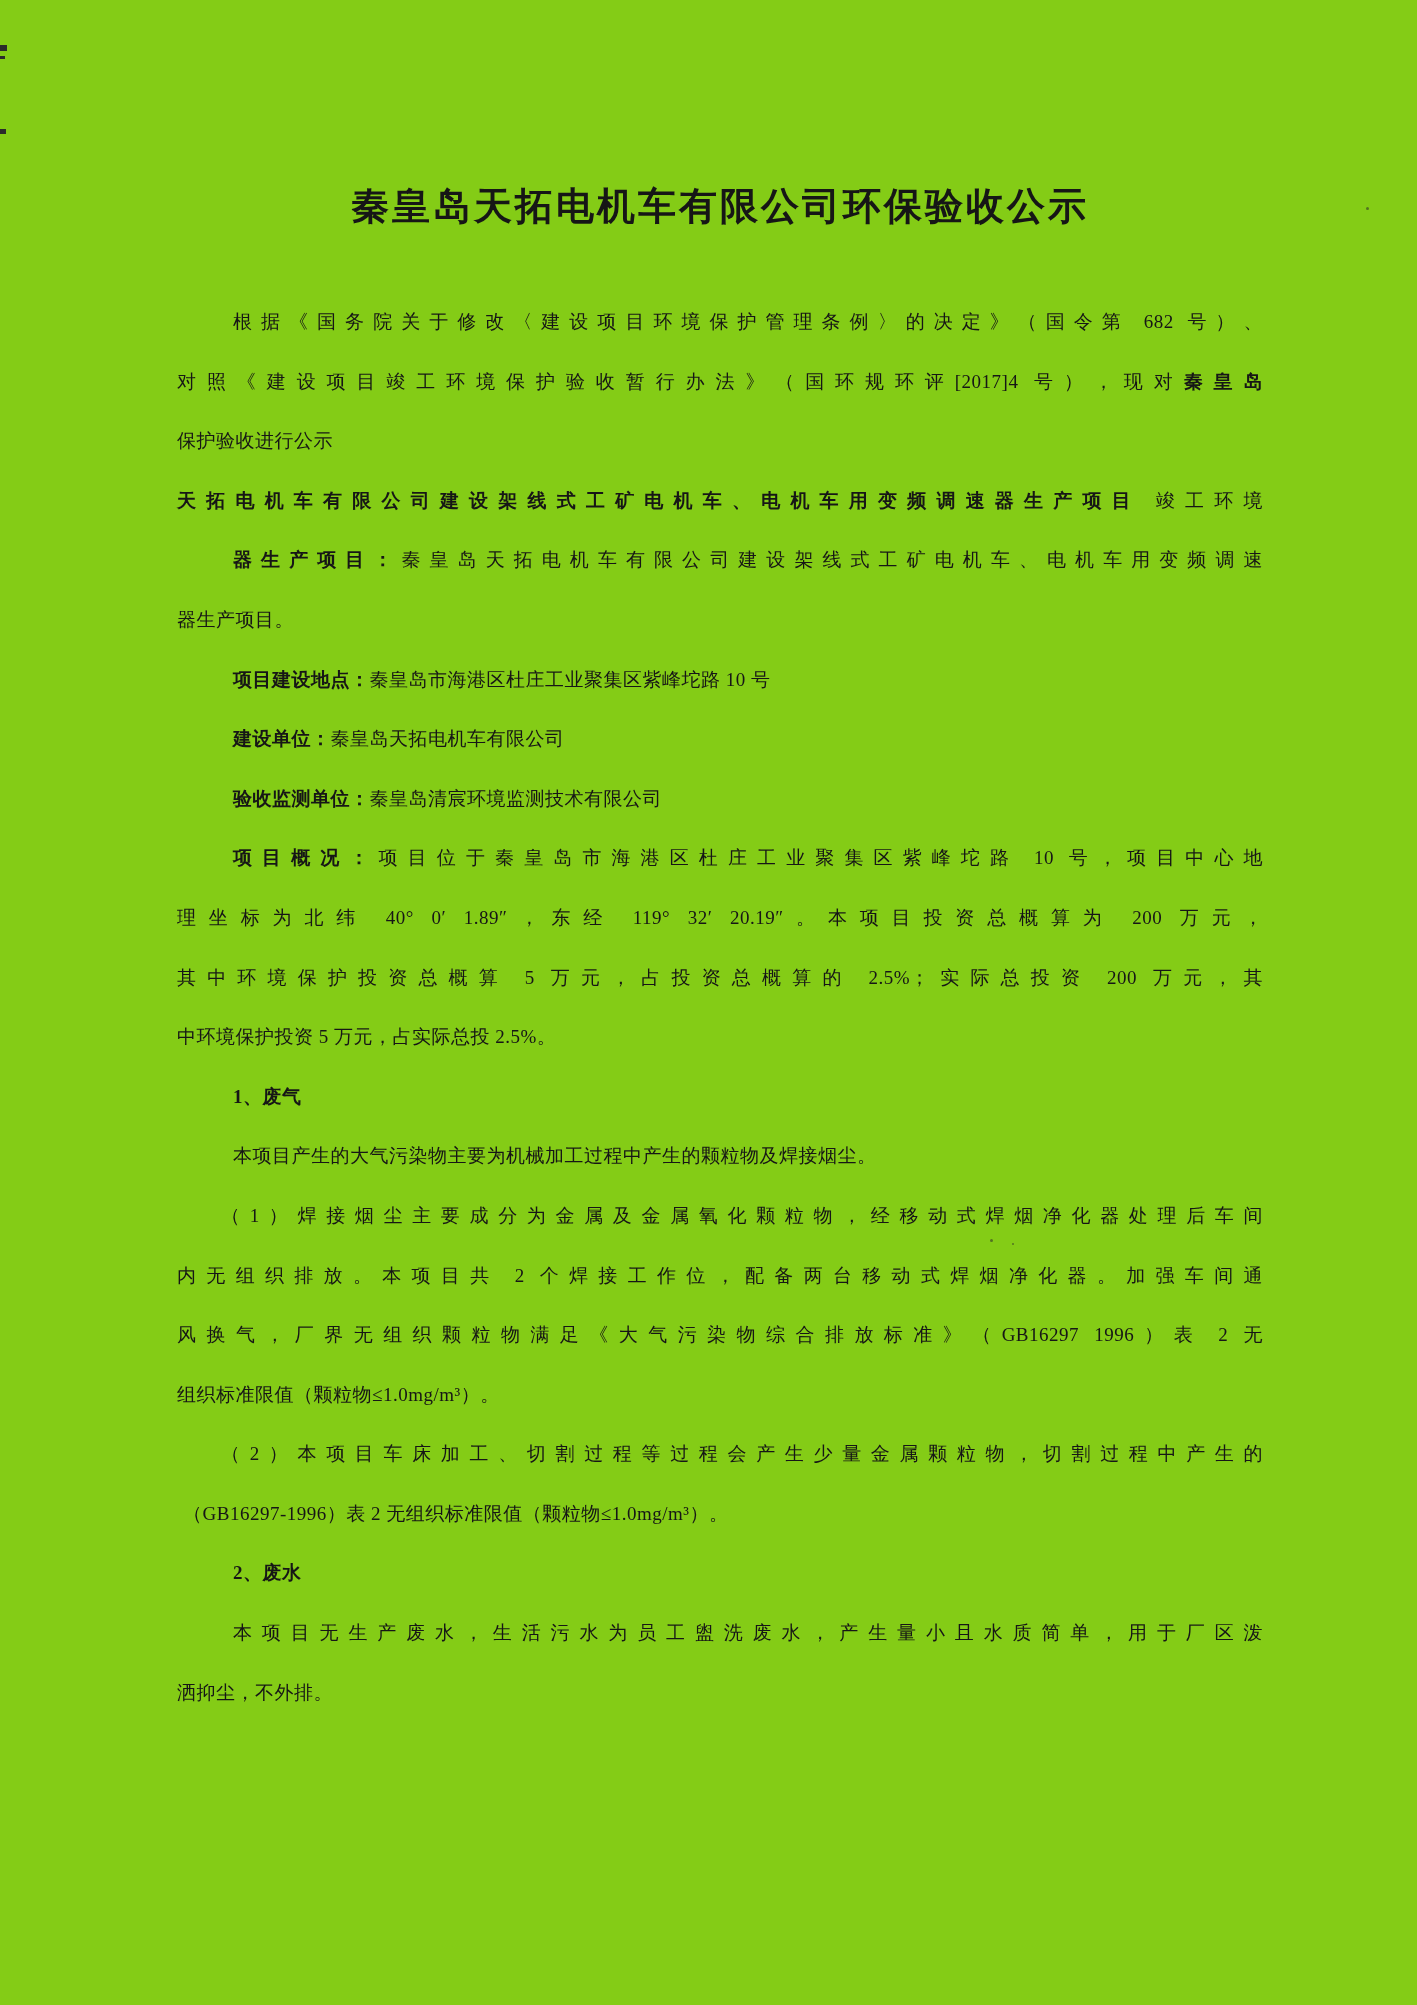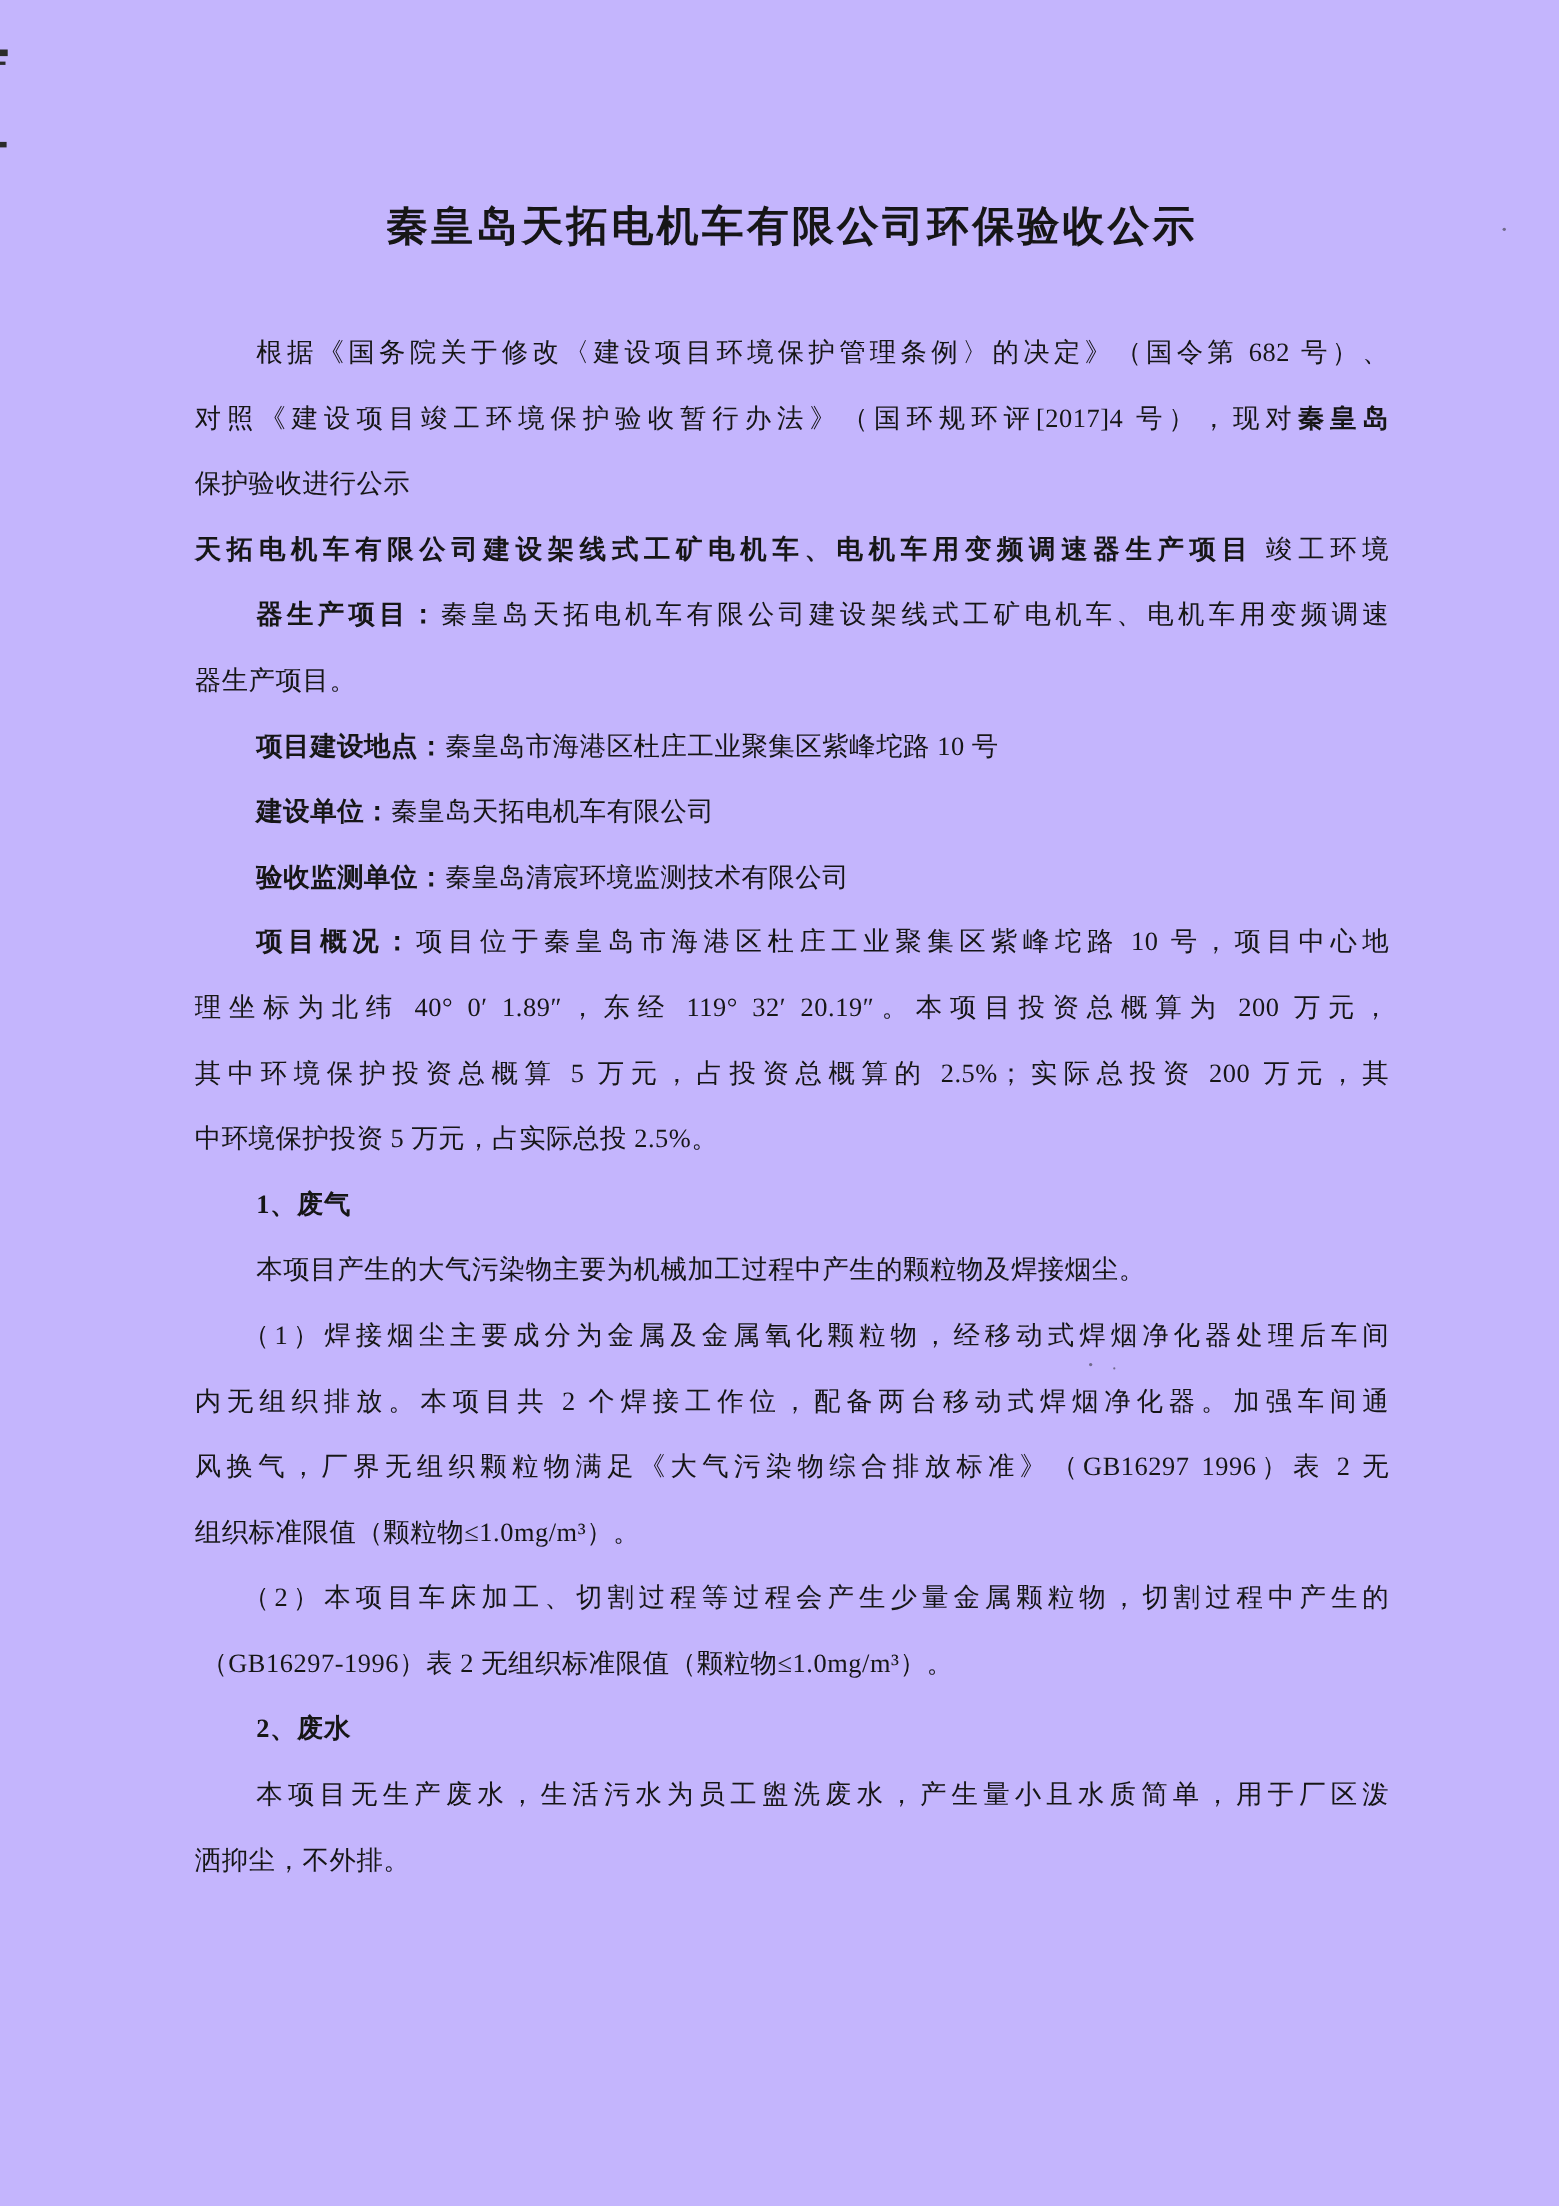--- a/index.html
+++ b/index.html
@@ -6,37 +6,37 @@
   body {
     width: 1417px; height: 2005px;
     background: #ffffff;
     position: relative;
     overflow: hidden;
     font-family: "Liberation Serif", "DejaVu Serif", serif;
     color: #161616;
   }
   .page {
     position: absolute; inset: 0;
-    background: #c4b5fd;
+    background: #84cc16;
   }
   .doc-title {
     position: absolute;
     left: 177px; top: 181px; width: 1086px;
     margin: 0;
     text-align: center;
     font-size: 38px;
     font-weight: 700;
     letter-spacing: 3px;
     line-height: 50px;
     white-space: nowrap;
   }
   .doc-body {
     position: absolute;
     left: 177px; top: 292px; width: 1086px;
-    font-size: 24px;
+    font-size: 19px;
   }
   .doc-line {
     line-height: 59.6px;
     height: 59.6px;
     white-space: nowrap;
     text-align: left;
     box-sizing: border-box;
     letter-spacing: 0.5px;
   }
   .doc-line.justify {

